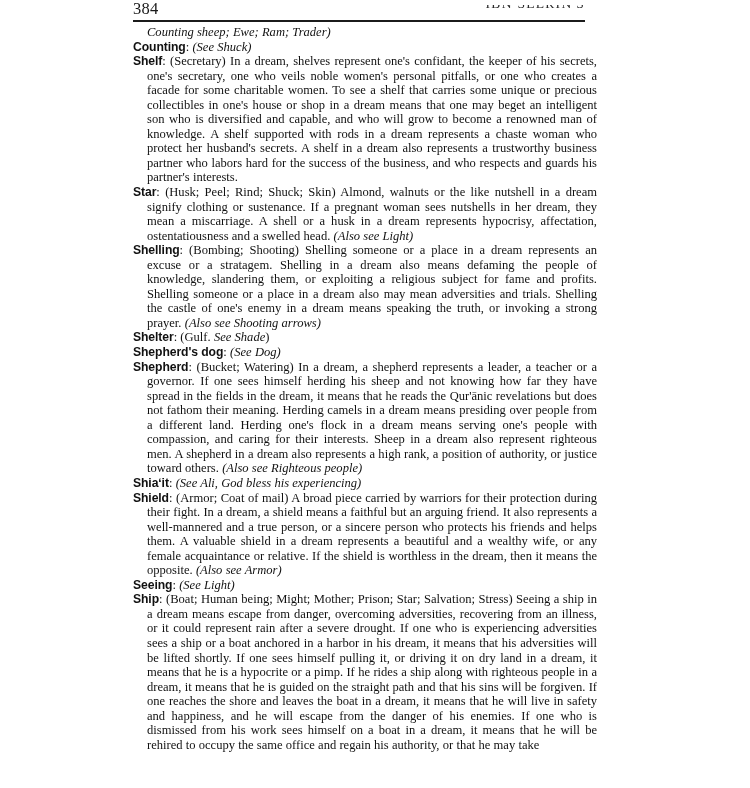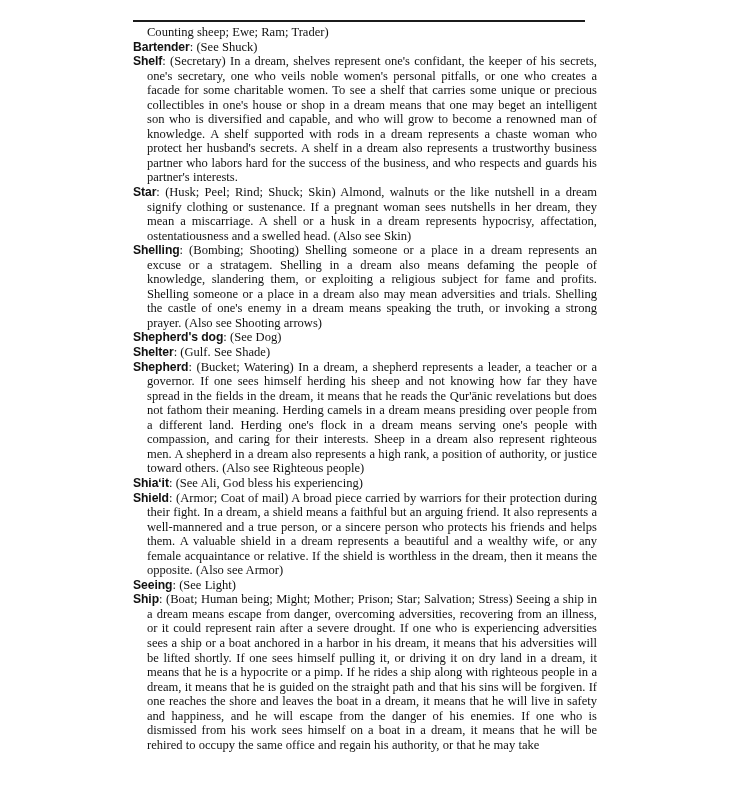--- a/index.html
+++ b/index.html
@@ -89,59 +89,64 @@
     text-align: left;
   }
 
   .hw {
     font-family: "Liberation Sans", "DejaVu Sans", sans-serif;
     font-weight: bold;
     font-size: 12.2px;
     letter-spacing: -0.1px;
   }
   .it {
+    font-style: italic;
   }
 </style>
 </head>
 <body>
 
 <div class="page">
 
+  <div class="header">
+    <span class="folio">384</span>
+    <span class="running-title">IBN SEERIN'S</span>
+  </div>
   <div class="header-rule"></div>
 
   <div class="column">
 
     <p class="entry runover-first">
       <span class="it">Counting sheep; Ewe; Ram; Trader)</span>
     </p>
 
     <p class="entry short">
-      <span class="hw">Bartender</span><span>:</span>
+      <span class="hw">Counting</span><span>:</span>
       <span class="it">(See Shuck)</span>
     </p>
 
     <p class="entry">
       <span class="hw">Shelf</span><span>:</span><span> (Secretary) In a dream, shelves represent one's confidant, the keeper of his secrets, one's secretary, one who veils noble women's personal pitfalls, or one who creates a facade for some charitable women. To see a shelf that carries some unique or precious collectibles in one's house or shop in a dream means that one may beget an intelligent son who is diversified and capable, and who will grow to become a renowned man of knowledge. A shelf supported with rods in a dream represents a chaste woman who protect her husband's secrets. A shelf in a dream also represents a trustworthy business partner who labors hard for the success of the business, and who respects and guards his partner's interests.</span>
     </p>
 
     <p class="entry">
-      <span class="hw">Star</span><span>:</span><span> (Husk; Peel; Rind; Shuck; Skin) Almond, walnuts or the like nutshell in a dream signify clothing or sustenance. If a pregnant woman sees nutshells in her dream, they mean a miscarriage. A shell or a husk in a dream represents hypocrisy, affectation, ostentatiousness and a swelled head. </span><span class="it">(Also see Skin)</span>
+      <span class="hw">Star</span><span>:</span><span> (Husk; Peel; Rind; Shuck; Skin) Almond, walnuts or the like nutshell in a dream signify clothing or sustenance. If a pregnant woman sees nutshells in her dream, they mean a miscarriage. A shell or a husk in a dream represents hypocrisy, affectation, ostentatiousness and a swelled head. </span><span class="it">(Also see Light)</span>
     </p>
 
     <p class="entry">
       <span class="hw">Shelling</span><span>:</span><span> (Bombing; Shooting) Shelling someone or a place in a dream represents an excuse or a stratagem. Shelling in a dream also means defaming the people of knowledge, slandering them, or exploiting a religious subject for fame and profits. Shelling someone or a place in a dream also may mean adversities and trials. Shelling the castle of one's enemy in a dream means speaking the truth, or invoking a strong prayer. </span><span class="it">(Also see Shooting arrows)</span>
     </p>
 
     <p class="entry short">
-      <span class="hw">Shepherd's dog</span><span>:</span>
-      <span class="it">(See Dog)</span>
+      <span class="hw">Shelter</span><span>:</span><span> (Gulf. </span><span class="it">See Shade</span><span>)</span>
     </p>
 
     <p class="entry short">
-      <span class="hw">Shelter</span><span>:</span><span> (Gulf. </span><span class="it">See Shade</span><span>)</span>
+      <span class="hw">Shepherd's dog</span><span>:</span>
+      <span class="it">(See Dog)</span>
     </p>
 
     <p class="entry">
       <span class="hw">Shepherd</span><span>:</span><span> (Bucket; Watering) In a dream, a shepherd represents a leader, a teacher or a governor. If one sees himself herding his sheep and not knowing how far they have spread in the fields in the dream, it means that he reads the Qur'ānic revelations but does not fathom their meaning. Herding camels in a dream means presiding over people from a different land. Herding one's flock in a dream means serving one's people with compassion, and caring for their interests. Sheep in a dream also represent righteous men. A shepherd in a dream also represents a high rank, a position of authority, or justice toward others. </span><span class="it">(Also see Righteous people)</span>
     </p>
 
 
     <p class="entry short">
       <span class="hw">Shiaʻit</span><span>:</span>
       <span class="it">(See Ali, God bless his experiencing)</span>

